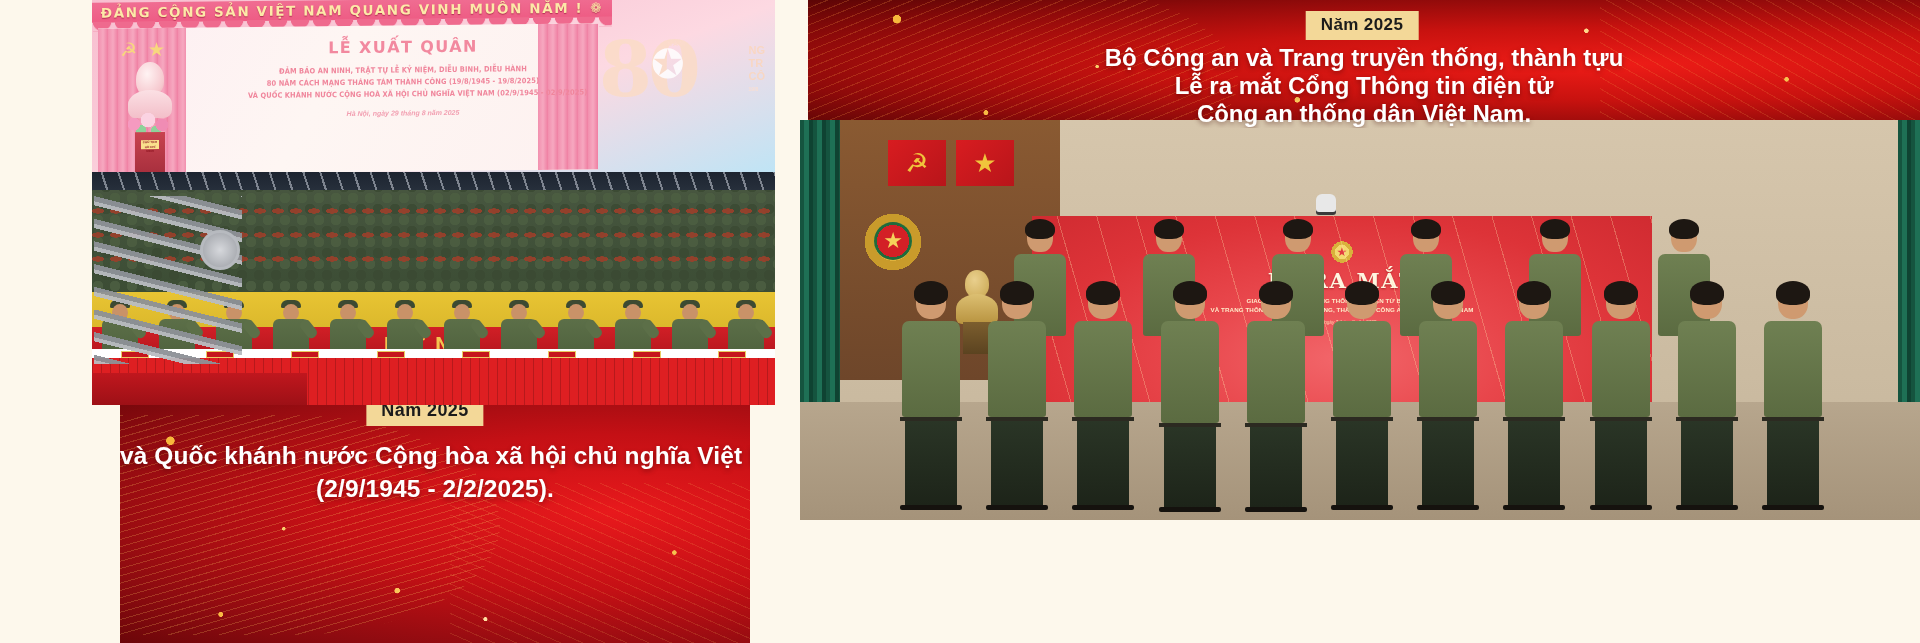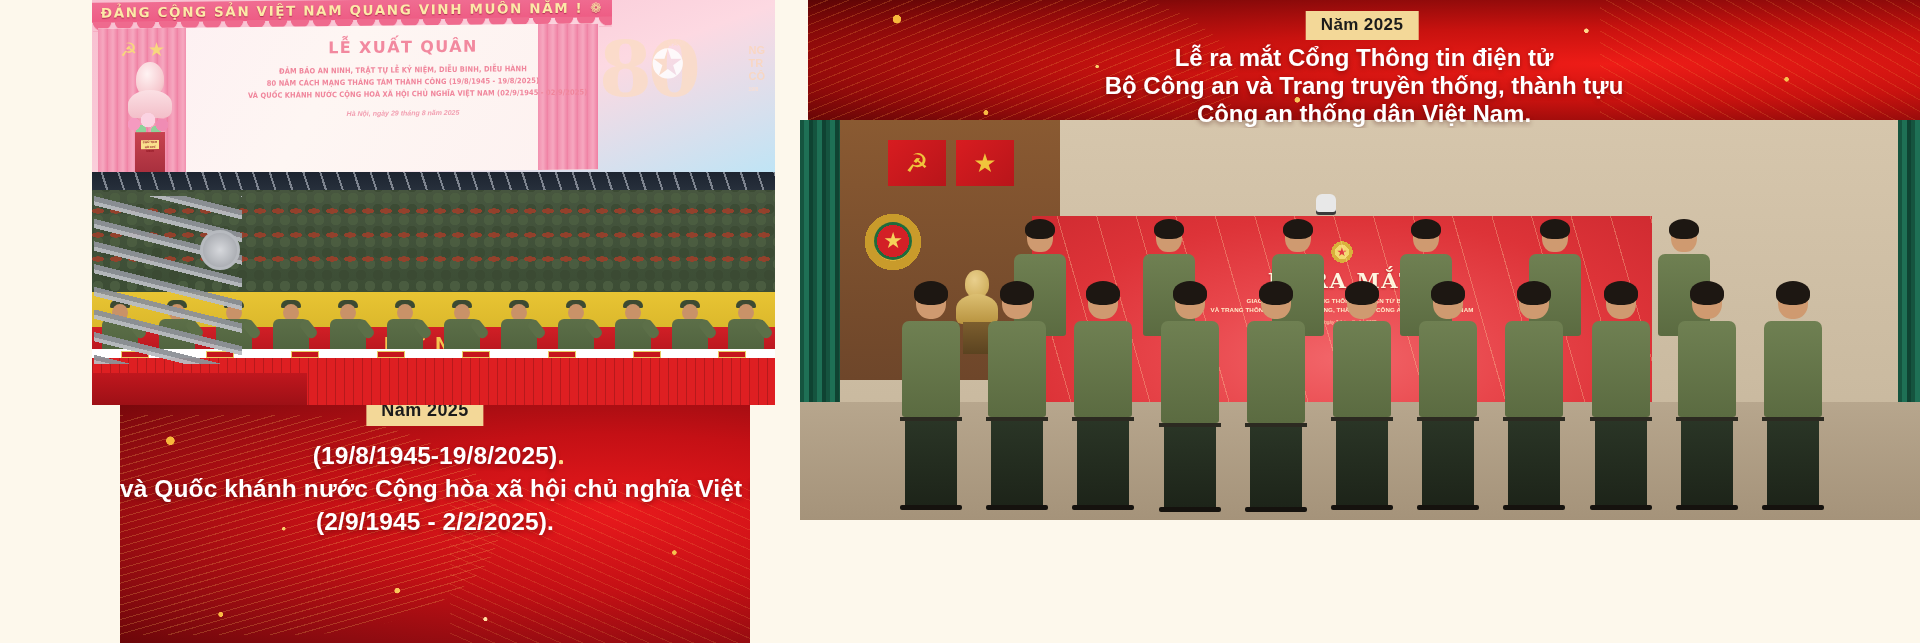--- a/index.html
+++ b/index.html
@@ -578,37 +578,36 @@
       <div class="fan"></div>
       <div class="redcarpet"></div>
     </div>
 
     <div class="left-caption">
       <div class="caption-rays"></div>
       <div class="caption-rays2"></div>
       <div class="sparkles"></div>
       <div class="year-badge">Năm 2025</div>
       <div class="left-caption-text">
-        <div>(19/8/1945-19/8/2025)</div>
         <div>và Quốc khánh nước Cộng hòa xã hội chủ nghĩa Việt Nam</div>
         <div>(2/9/1945 - 2/2/2025).</div>
       </div>
     </div>
   </div>
 
   <div class="right-panel">
 
     <div class="right-caption">
       <div class="rc-rays"></div>
       <div class="rc-rays2"></div>
       <div class="sparkles"></div>
       <div class="year-badge">Năm 2025</div>
       <div class="right-caption-text">
+        <div>Bộ Công an và Trang truyền thống, thành tựu</div>
         <div>Lễ ra mắt Cổng Thông tin điện tử</div>
-        <div>Bộ Công an và Trang truyền thống, thành tựu</div>
         <div>Công an thống dân Việt Nam.</div>
       </div>
     </div>
 
     <div class="group-photo">
       <div class="gp-wall"></div>
       <div class="gp-wood"></div>
       <div class="gp-curtain"></div>
       <div class="gp-curtain-r"></div>
 

